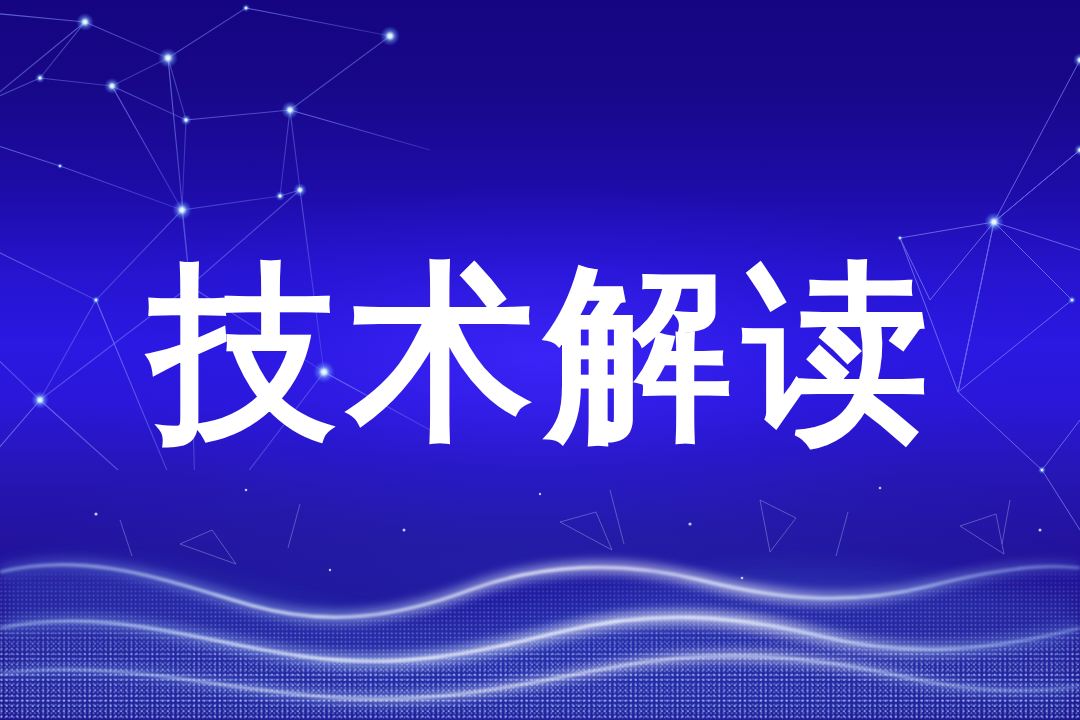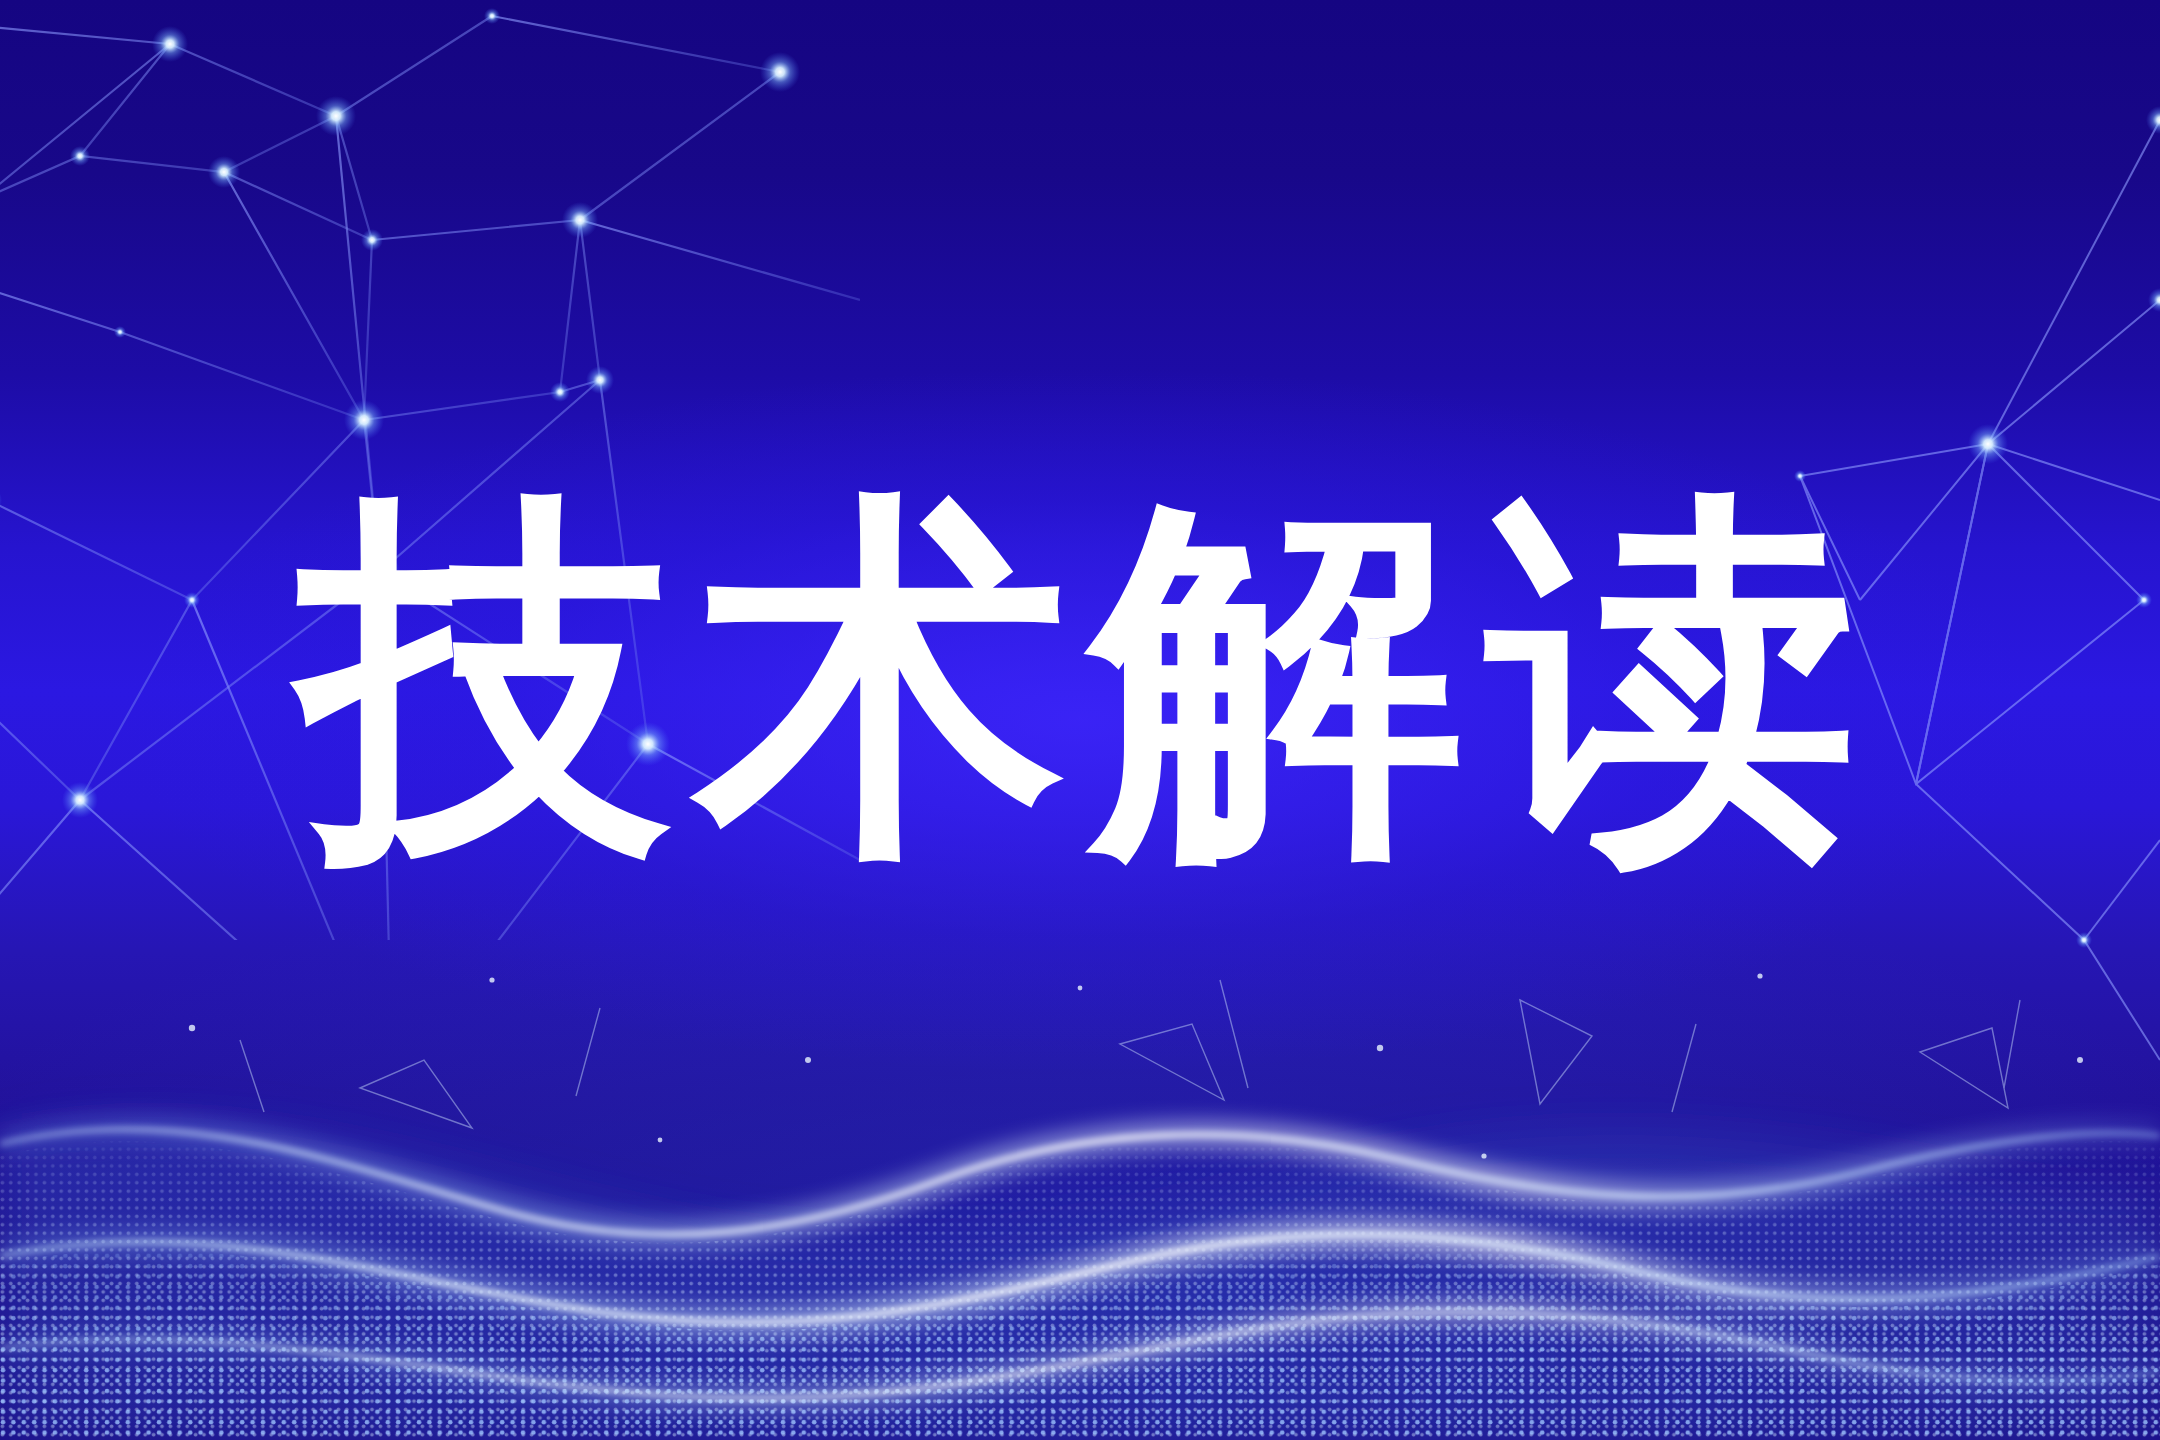--- a/index.html
+++ b/index.html
@@ -55,20 +55,21 @@
   }
   .wavefield svg{display:block;width:100%;height:100%;}
 
   
   .headline-wrap{
     position:absolute;
     left:0; right:0;
     top:248px;
     height:210px;
     display:flex;
+    align-items:center;
     justify-content:center;
   }
   .headline{
     margin:0;
     color:#ffffff;
     font-size:186px;
     line-height:1;
     font-weight:700;
     letter-spacing:12px;
     text-indent:12px;

